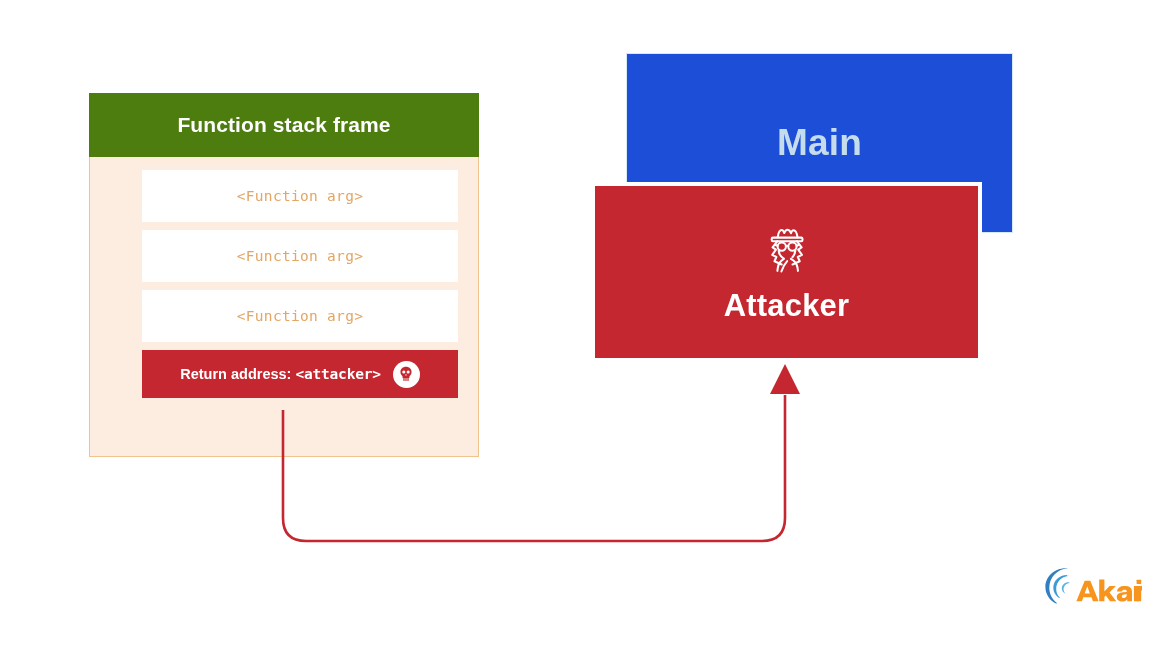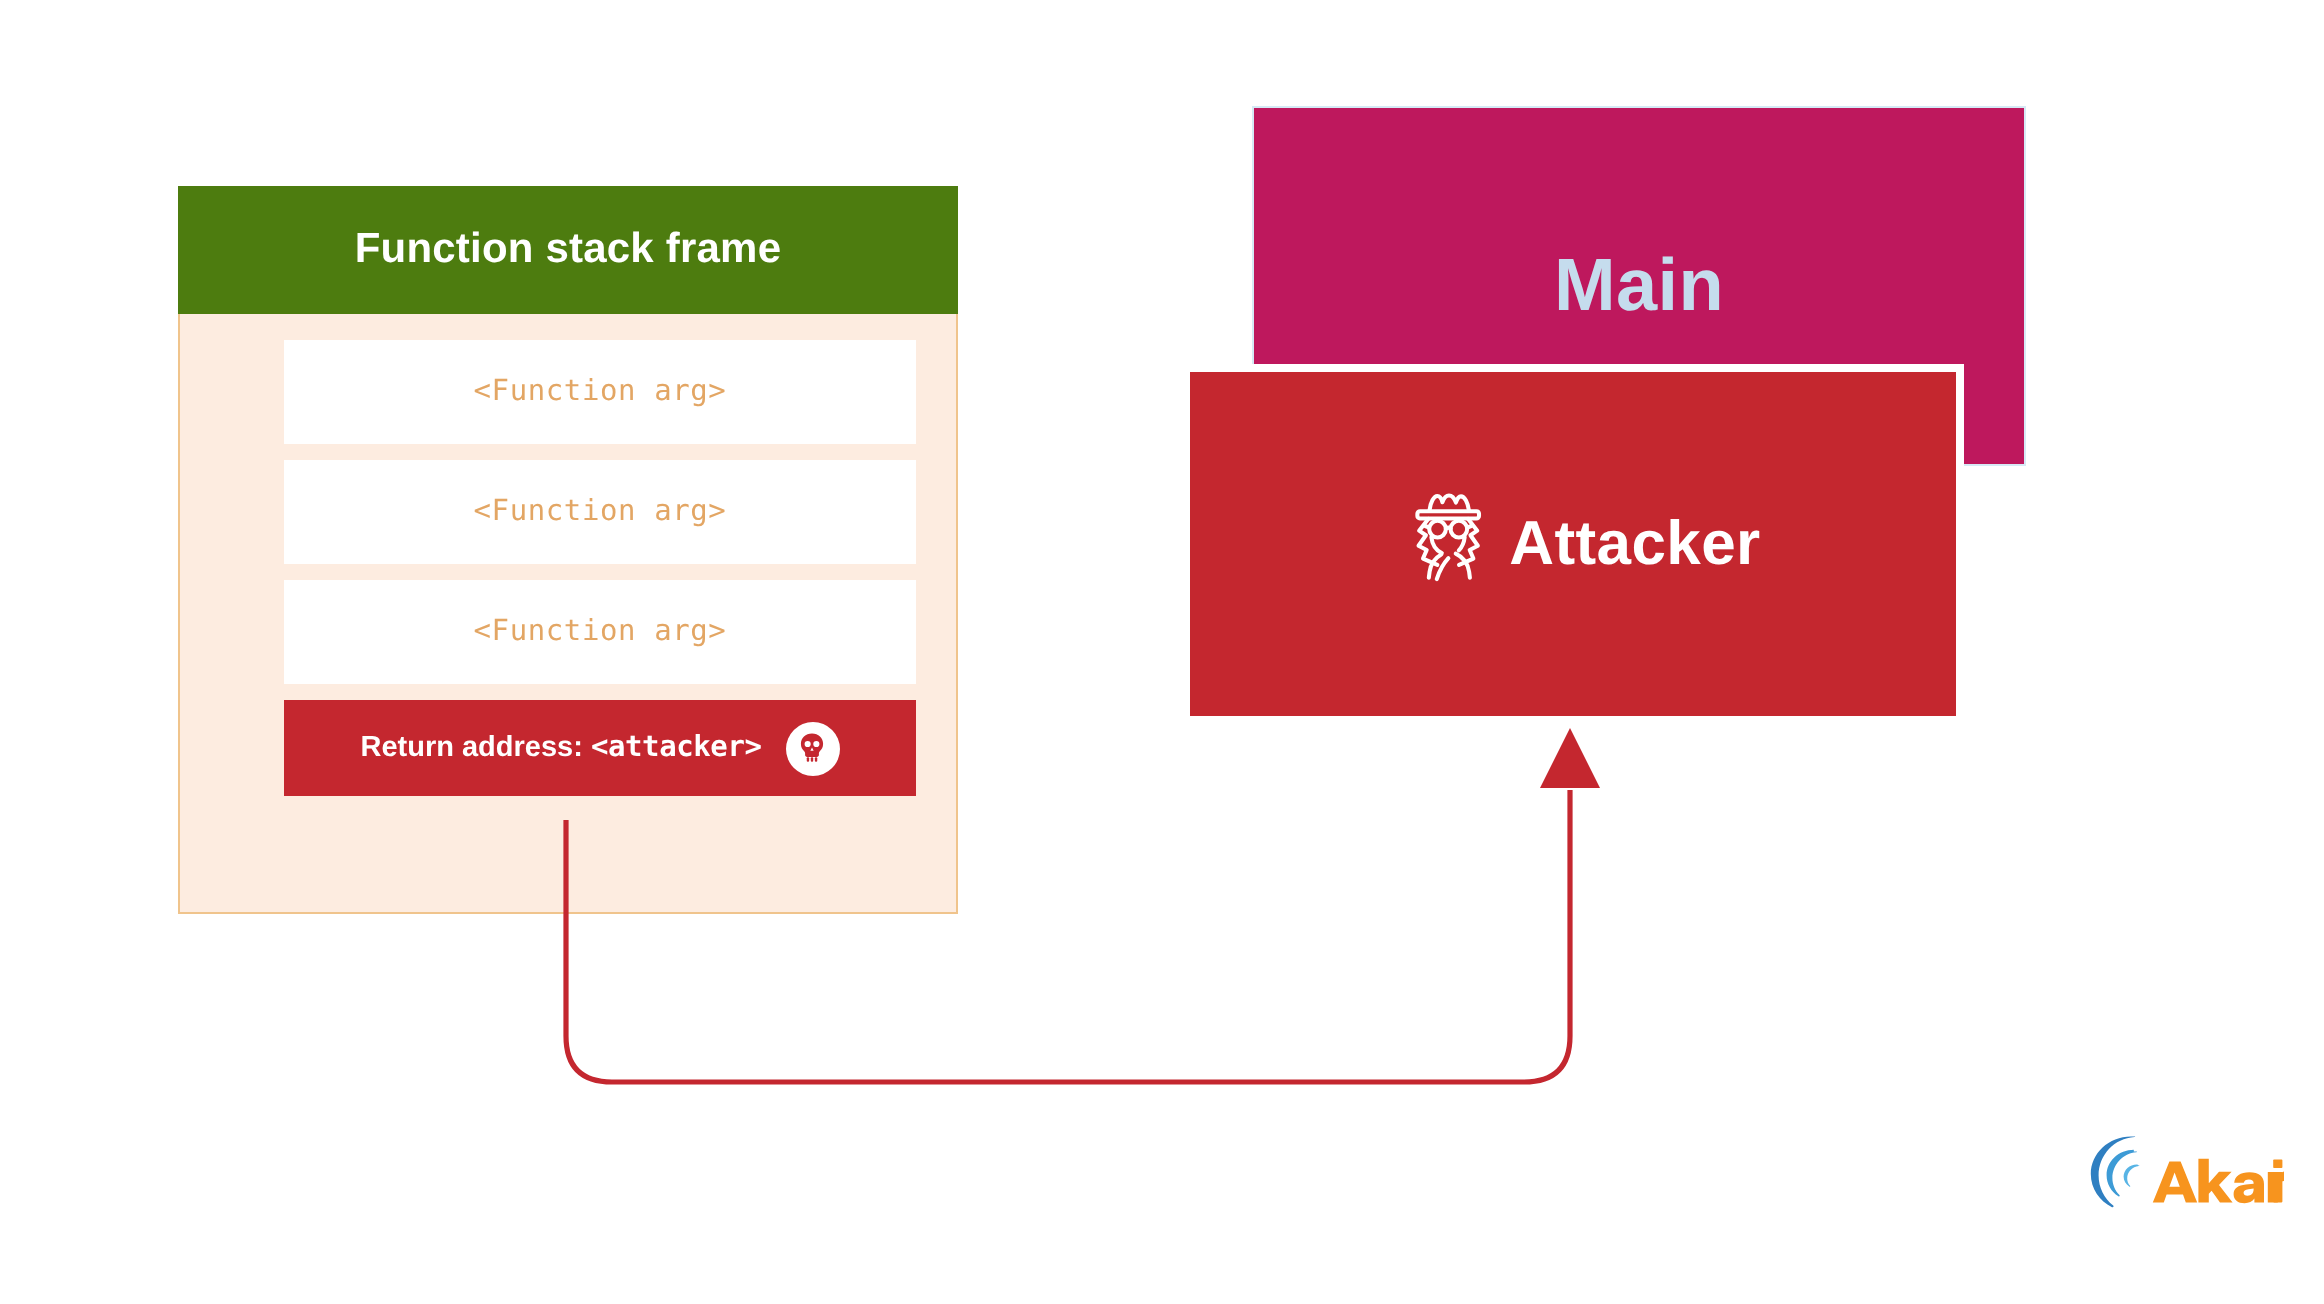--- a/index.html
+++ b/index.html
@@ -18,21 +18,21 @@
     overflow: hidden;
   }
 
   
   .main-box {
     position: absolute;
     left: 626px;
     top: 53px;
     width: 387px;
     height: 180px;
-    background: #be185d;
+    background: #1d4ed8;
     border: 1px solid #d6e9f5;
     box-sizing: border-box;
   }
   .main-label {
     position: absolute;
     left: 0;
     top: 0;
     width: 100%;
     height: 100%;
     display: flex;
@@ -47,21 +47,21 @@
   
   .attacker-box {
     position: absolute;
     left: 595px;
     top: 186px;
     width: 383px;
     height: 172px;
     background: #c4272f;
     box-shadow: 0 0 0 4px #ffffff;
     display: flex;
-    flex-direction: row;
+    flex-direction: column;
     align-items: center;
     justify-content: center;
   }
   .attacker-icon {
     width: 62px;
     height: 62px;
     margin-bottom: 6px;
   }
   .attacker-label {
     font-size: 31px;

